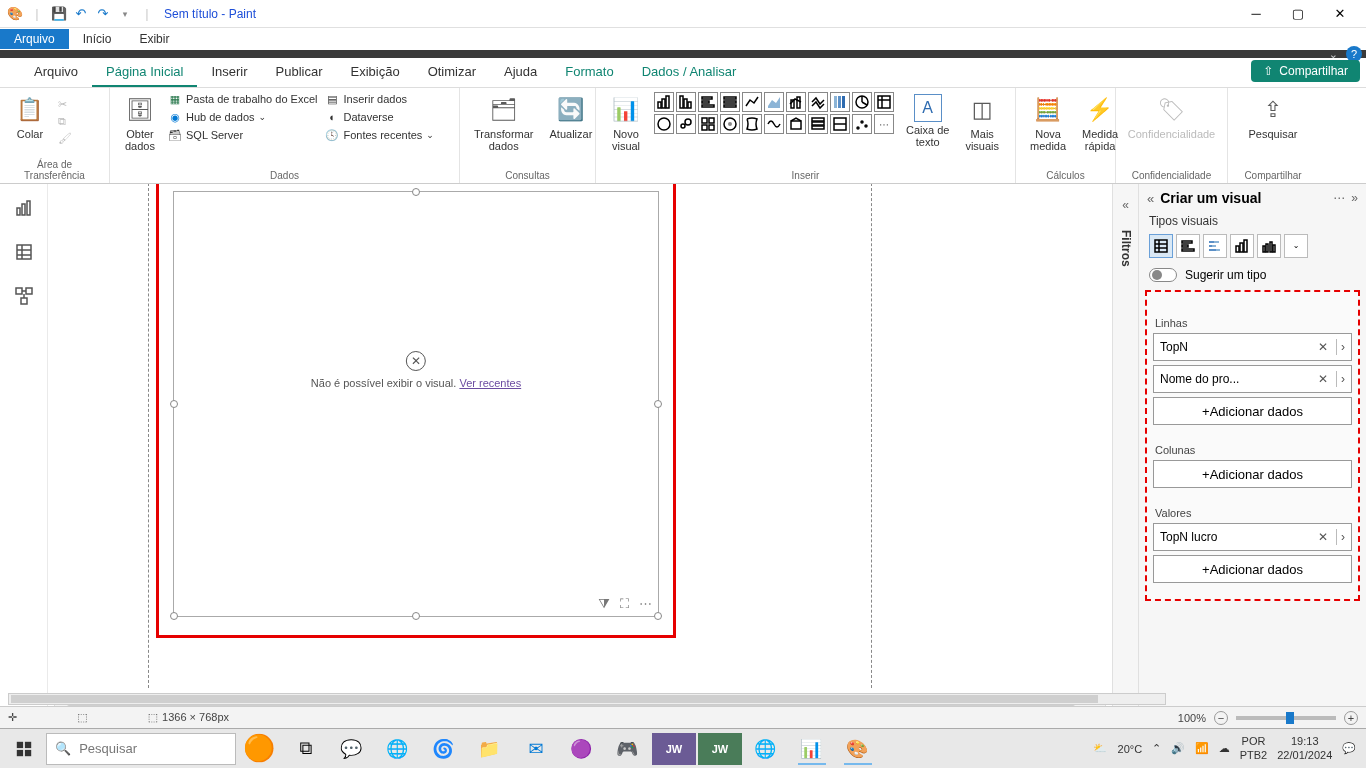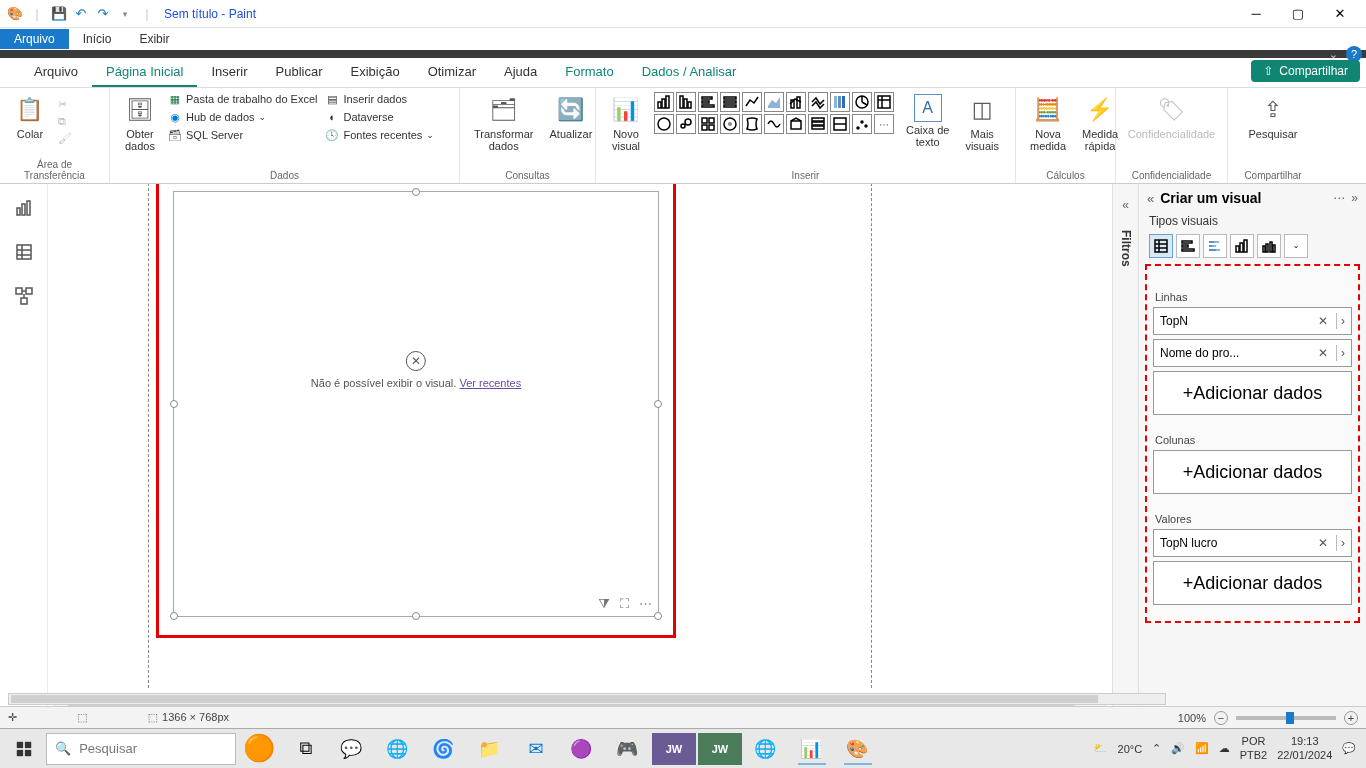--- a/index.html
+++ b/index.html
@@ -81,21 +81,21 @@
 .toggle { width: 28px; height: 14px; border: 1px solid #888; border-radius: 8px; position: relative; background: #fff; }
 .toggle::after { content: ""; position: absolute; left: 2px; top: 1px; width: 10px; height: 10px; background: #888; border-radius: 50%; }
 
 .well-area { margin: 0 6px; border: 2px dashed #e60000; padding: 6px 6px 10px; background: #fafafa; }
 .well-area .sec-lbl { font-size: 11px; color: #444; margin: 19px 2px 4px; }
 .field-pill { border: 1px solid #999; background: #fff; height: 28px; display: flex; align-items: center; padding: 0 6px; margin-bottom: 4px; font-size: 12px; }
 .field-pill .nm { flex: 1; white-space: nowrap; overflow: hidden; text-overflow: ellipsis; }
 .field-pill .x { padding: 0 4px; color: #555; }
 .field-pill .sep { width: 1px; height: 16px; background: #bbb; margin: 0 4px; }
 .field-pill .chev { color: #555; font-size: 12px; }
-.add-btn { border: 1px solid #999; background: #fff; height: 44px; display: flex; align-items: center; justify-content: center; font-size: 18px; margin-bottom: 6px; }
+.add-btn { border: 1px solid #999; background: #fff; height: 28px; display: flex; align-items: center; justify-content: center; font-size: 13px; margin-bottom: 6px; }
 
 
 .paint-status { position: absolute; left: 0; right: 0; bottom: 40px; height: 22px; border-top: 1px solid #ccc; background: #f3f3f3; display: flex; align-items: center; font-size: 11px; color: #444; padding: 0 8px; gap: 60px; }
 .paint-status .zoom { margin-left: auto; display: flex; align-items: center; gap: 8px; }
 .paint-status .slider { width: 100px; height: 4px; background: #bbb; position: relative; }
 .paint-status .slider .th { position: absolute; left: 50%; top: -4px; width: 8px; height: 12px; background: #1979ca; }
 .paint-status .hruler { position: absolute; left: 8px; right: 200px; top: -14px; height: 12px; background: #eee; border: 1px solid #ccc; }
 .paint-status .hruler .thumb { position: absolute; left: 2px; top: 1px; height: 8px; width: 94%; background: #cfcfcf; }
 
 
@@ -534,20 +534,24 @@
           <svg viewBox="0 0 16 16">
             <rect x="2" y="8" width="2" height="6"></rect>
             <rect x="5" y="6" width="2" height="8"></rect>
             <rect x="9" y="4" width="2" height="10"></rect>
             <rect x="12" y="7" width="2" height="7"></rect>
           </svg>
         </div>
       <div class="vt" style="display:flex;flex-direction:column;justify-content:center;gap:1px">
           <span style="font-size:8px;line-height:1">⌄</span>
         </div>
+    </div>
+    <div class="suggest">
+      <div class="toggle"></div>
+      <span>Sugerir um tipo</span>
     </div>
 
     <div class="well-area">
       <div class="sec-lbl">Linhas</div>
       <div class="field-pill">
         <span class="nm">TopN</span>
         <span class="x">✕</span>
           <span class="sep"></span>
           <span class="chev">›</span>
       </div>

